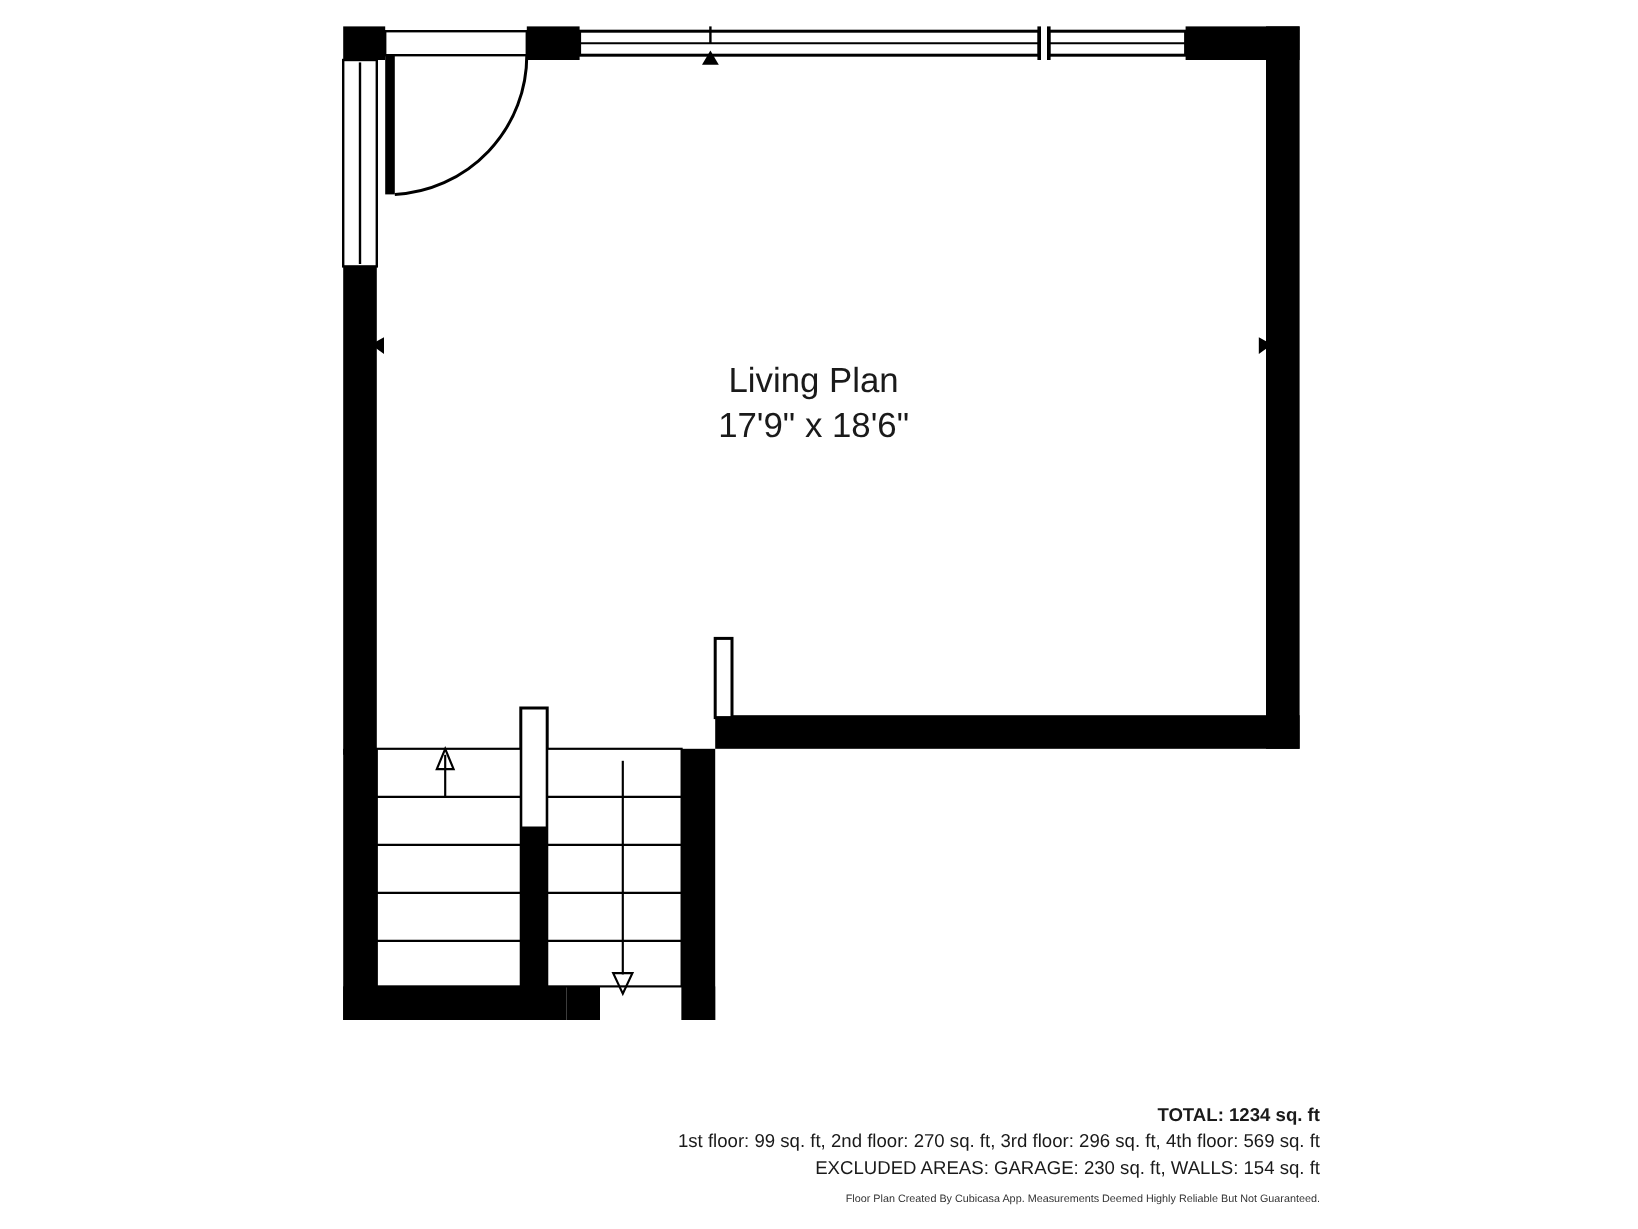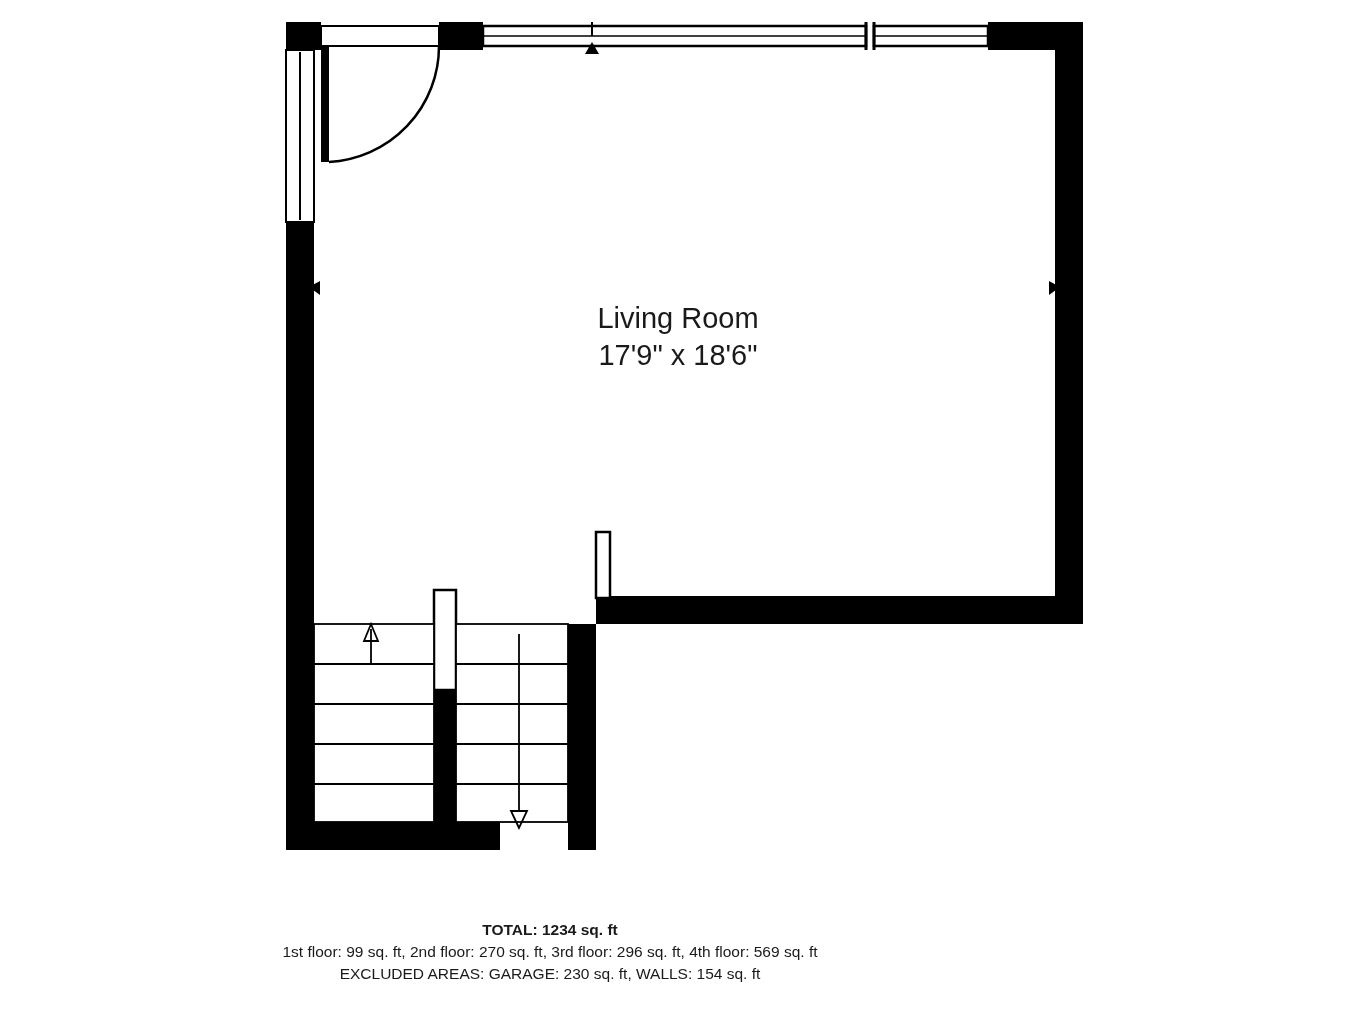--- a/index.html
+++ b/index.html
@@ -38,21 +38,21 @@
   .room-label .room-dims {
     font-size: 29px;
     display: block;
   }
 
   
   .footer {
     position: absolute;
     left: 0;
     width: 1100px;
-    text-align: center;
+    text-align: right;
     color: #1a1a1a;
   }
   .footer-total {
     font-size: 15.5px;
     font-weight: bold;
     line-height: 1.5;
   }
   .footer-line {
     font-size: 15.5px;
     line-height: 1.42;
@@ -151,21 +151,22 @@
     <line x1="456" y1="744" x2="568" y2="744" stroke="#000000" stroke-width="1.8"></line>
     <line x1="456" y1="784" x2="568" y2="784" stroke="#000000" stroke-width="1.8"></line>
     <line x1="519" y1="634" x2="519" y2="812" stroke="#000000" stroke-width="1.8"></line>
 
     <polygon points="519,828 511,811 527,811" fill="none" stroke="#000000" stroke-width="1.8"></polygon>
   </g>
 
 </svg>
 
 <div class="room-label" style="left:478px; top:300px; width:400px;">
-  <span class="room-name">Living Room</span>
+  <span class="room-name">Living Plan</span>
   <span class="room-dims">17'9" x 18'6"</span>
 </div>
 
 <div class="footer" style="top:918px;">
   <div class="footer-total">TOTAL: 1234 sq. ft</div>
   <div class="footer-line">1st floor: 99 sq. ft, 2nd floor: 270 sq. ft, 3rd floor: 296 sq. ft, 4th floor: 569 sq. ft</div>
   <div class="footer-line">EXCLUDED AREAS: GARAGE: 230 sq. ft, WALLS: 154 sq. ft</div>
+  <div class="footer-disclaimer">Floor Plan Created By Cubicasa App. Measurements Deemed Highly Reliable But Not Guaranteed.</div>
 </div>
 
 </body></html>

